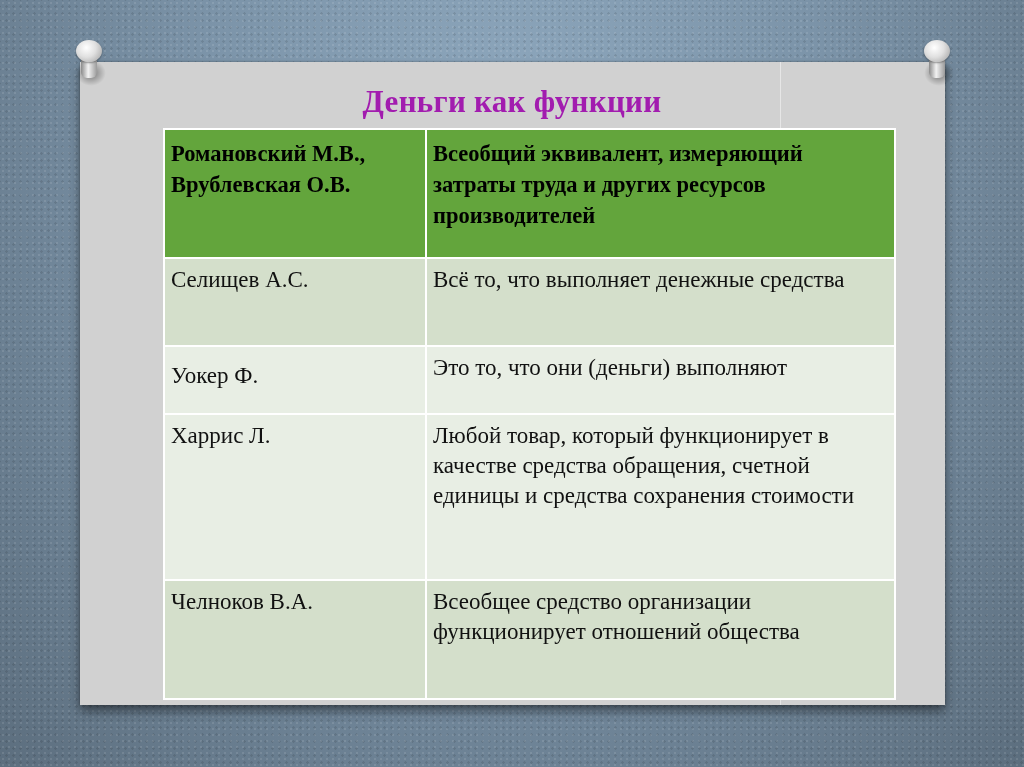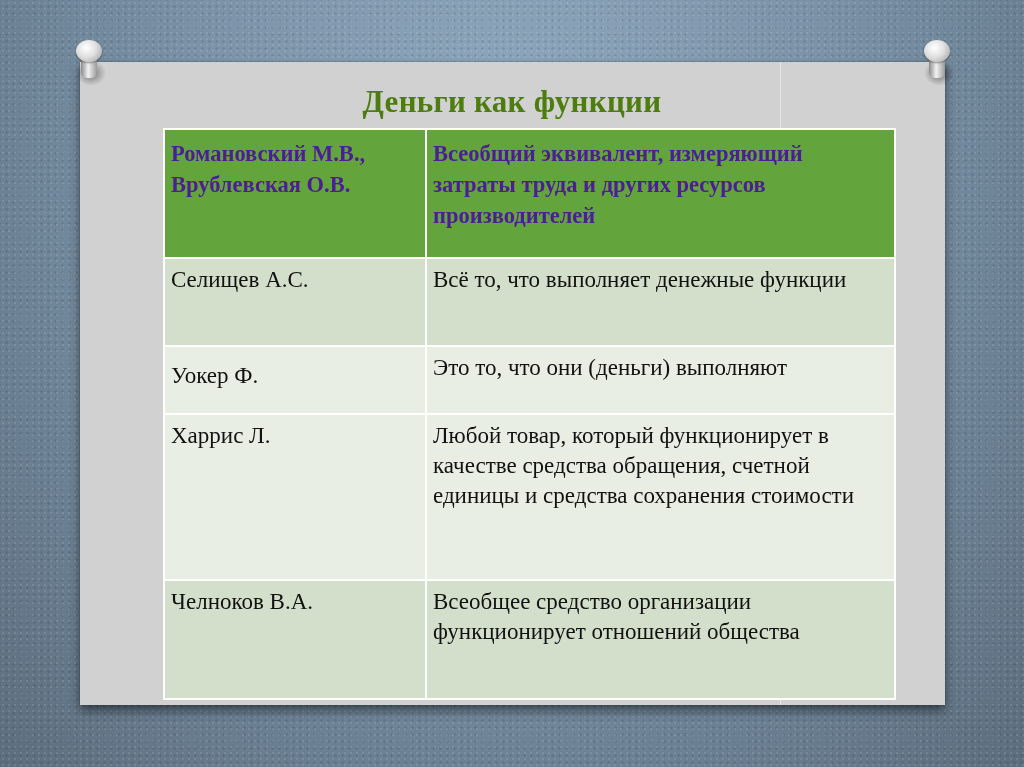--- a/index.html
+++ b/index.html
@@ -34,36 +34,36 @@
     position:absolute; left:9px; top:14px; width:16px; height:24px; border-radius:6px;
     background: linear-gradient(90deg,#8a8a8a 0%, #f2f2f2 45%, #9a9a9a 100%);
   }
   .pin .head {
     position:absolute; left:4px; top:0px; width:26px; height:22px; border-radius:50%;
     background: radial-gradient(circle at 40% 35%, #ffffff 0%, #e0e0e0 45%, #9c9c9c 100%);
     box-shadow: 0 1px 2px rgba(0,0,0,0.4);
   }
   .title {
     position:absolute; left:0; width:1024px; top:84px; text-align:center;
-    font-family:"Liberation Serif", serif; font-weight:bold; font-size:31px; color:#4d7c0f;
+    font-family:"Liberation Serif", serif; font-weight:bold; font-size:31px; color:#a21caf;
     letter-spacing:0.3px;
   }
   table.main {
     position:absolute; left:163px; top:128px; width:731px; height:572px;
     border-collapse:collapse; table-layout:fixed;
   }
   table.main td {
     border:2px solid #ffffff; vertical-align:top;
     font-family:"Liberation Serif", serif; font-size:23px; line-height:30px;
     color:#111; padding:6px 8px 4px 6px;
   }
   col.c1 { width:262px; }
   col.c2 { width:469px; }
   tr.header td {
-    background:#63a53c; color:#4c1d95; font-weight:bold; font-size:22.5px; line-height:31px;
+    background:#63a53c; color:#000000; font-weight:bold; font-size:22.5px; line-height:31px;
     padding-top:8px;
   }
   tr.dark td { background:#d4dfcb;margin-top:35px; }
   tr.light td { background:#e8eee4; }
   td.valign-mid { vertical-align:middle; padding-top:0;margin-top:8px; }
 </style>
 </head>
 <body>
 
 <div class="texture"></div>
@@ -89,21 +89,21 @@
       <col class="c1">
       <col class="c2">
     </colgroup>
   <tbody>
       <tr class="header" style="height:112px;">
     <td>Романовский М.В., Врублевская О.В.</td>
     <td>Всеобщий эквивалент, измеряющий затраты труда и других ресурсов производителей</td>
   </tr>
   <tr class="dark" style="height:76px;">
     <td>Селищев А.С.</td>
-    <td>Всё то, что выполняет денежные функции</td>
+    <td>Всё то, что выполняет денежные средства</td>
   </tr>
   <tr class="light" style="height:59px;">
     <td class="valign-mid" style="padding-top:14px;">Уокер Ф.</td>
     <td>Это то, что они (деньги) выполняют</td>
   </tr>
   <tr class="light" style="height:144px;margin-left:28px;">
     <td>Харрис Л.</td>
     <td>Любой товар, который функционирует в качестве средства обращения, счетной единицы и средства сохранения стоимости</td>
   </tr>
   <tr class="dark" style="height:103px;">

